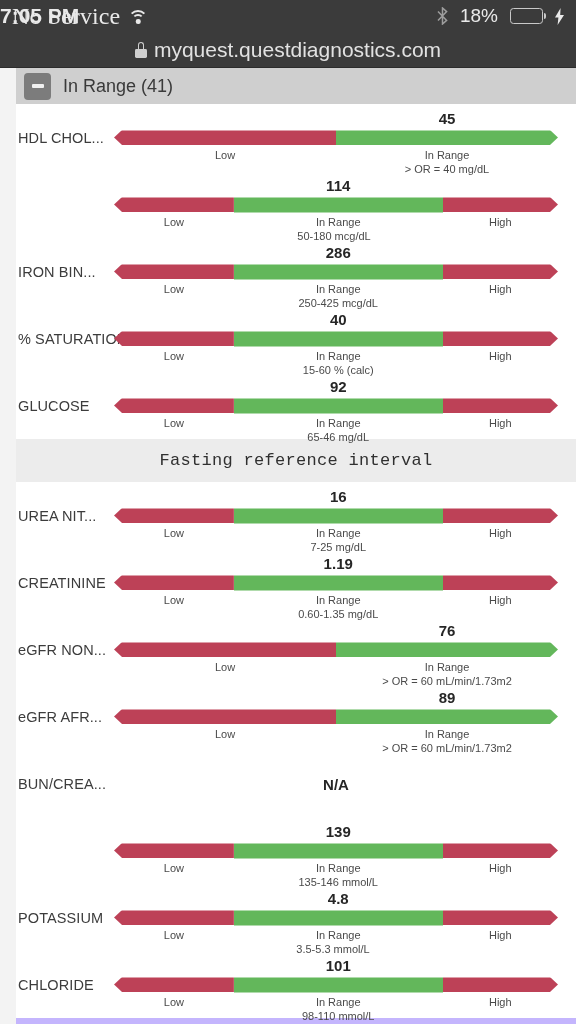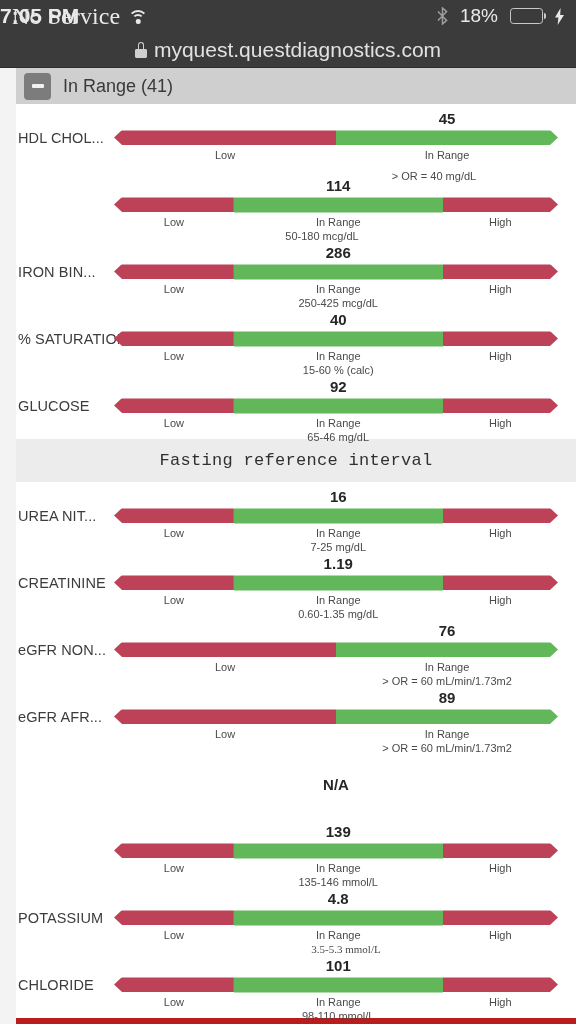--- a/index.html
+++ b/index.html
@@ -86,21 +86,21 @@
     position:absolute; top:68px; left:0; right:0; bottom:0;
     background:#f3f3f3;
     overflow:hidden;
   }
   .gutter{
     position:absolute; top:0; bottom:0; left:0; width:16px;
     background:#f3f3f3;
   }
   .content{
     position:absolute; top:0; left:16px; right:0; bottom:0;
-    background:#b91c1c;
+    background:#c4b5fd;
   }
 
   
   .section-header{
     height:36px;
     background:#cfcfcf;
     display:flex; align-items:center;
     padding-left:8px; gap:12px;
   }
   .collapse-btn{
@@ -241,35 +241,35 @@
         <div class="row">
           <div class="row-label">HDL CHOL...</div>
           <div class="meter">
             <div class="bar">
               <div class="seg red" style="width: 50%;"></div>
               <div class="seg green" style="width: 50%;"></div>
             </div>
             <div class="seg-caption" style="left: 111px;">Low</div>
             <div class="seg-caption" style="left: 333px;">In Range</div>
             <div class="value" style="left: 333px;">45</div>
-            <div class="seg-range" style="left: 320px; margin-top: 7px;">&gt; OR = 40 mg/dL</div>
+            <div class="seg-range" style="left: 333px;">&gt; OR = 40 mg/dL</div>
           </div>
         </div>
         <div class="row">
           <div class="meter">
             <div class="bar">
               <div class="seg red" style="width: 27%;"></div>
               <div class="seg green" style="width: 47%;"></div>
               <div class="seg red" style="width: 26%;"></div>
             </div>
             <div class="seg-caption" style="left: 59.94px;">Low</div>
             <div class="seg-caption" style="left: 224.22px;">In Range</div>
             <div class="seg-caption" style="left: 386.28px;">High</div>
             <div class="value" style="left: 224.22px;">114</div>
-            <div class="seg-range" style="left: 208px; text-align: center;">50-180 mcg/dL</div>
+            <div class="seg-range" style="left: 220px; text-align: center;">50-180 mcg/dL</div>
           </div>
         </div>
         <div class="row">
           <div class="row-label">IRON BIN...</div>
           <div class="meter">
             <div class="bar">
               <div class="seg red" style="width: 27%;"></div>
               <div class="seg green" style="width: 47%;"></div>
               <div class="seg red" style="width: 26%;"></div>
             </div>
@@ -367,20 +367,21 @@
               <div class="seg red" style="width: 50%;"></div>
               <div class="seg green" style="width: 50%;"></div>
             </div>
             <div class="seg-caption" style="left: 111px;">Low</div>
             <div class="seg-caption" style="left: 333px;">In Range</div>
             <div class="value" style="left: 333px;">89</div>
             <div class="seg-range" style="left: 333px;">&gt; OR = 60 mL/min/1.73m2</div>
           </div>
         </div>
         <div class="row na">
+          <div class="row-label">BUN/CREA...</div>
           <div class="na-value" style="left: 320px;">N/A</div>
         </div>
         <div class="row">
           <div class="meter">
             <div class="bar">
               <div class="seg red" style="width: 27%;"></div>
               <div class="seg green" style="width: 47%;"></div>
               <div class="seg red" style="width: 26%;"></div>
             </div>
             <div class="seg-caption" style="left: 59.94px;">Low</div>
@@ -395,21 +396,21 @@
           <div class="meter">
             <div class="bar">
               <div class="seg red" style="width: 27%;"></div>
               <div class="seg green" style="width: 47%;"></div>
               <div class="seg red" style="width: 26%;"></div>
             </div>
             <div class="seg-caption" style="left: 59.94px;">Low</div>
             <div class="seg-caption" style="left: 224.22px;">In Range</div>
             <div class="seg-caption" style="left: 386.28px;">High</div>
             <div class="value" style="left: 224.22px;">4.8</div>
-            <div class="seg-range" style="left: 232px; font-family: Liberation Serif, serif;">3.5-5.3 mmol/L</div>
+            <div class="seg-range" style="left: 219px;">3.5-5.3 mmol/L</div>
           </div>
         </div>
         <div class="row">
           <div class="row-label">CHLORIDE</div>
           <div class="meter">
             <div class="bar">
               <div class="seg red" style="width: 27%;"></div>
               <div class="seg green" style="width: 47%;"></div>
               <div class="seg red" style="width: 26%;"></div>
             </div>

